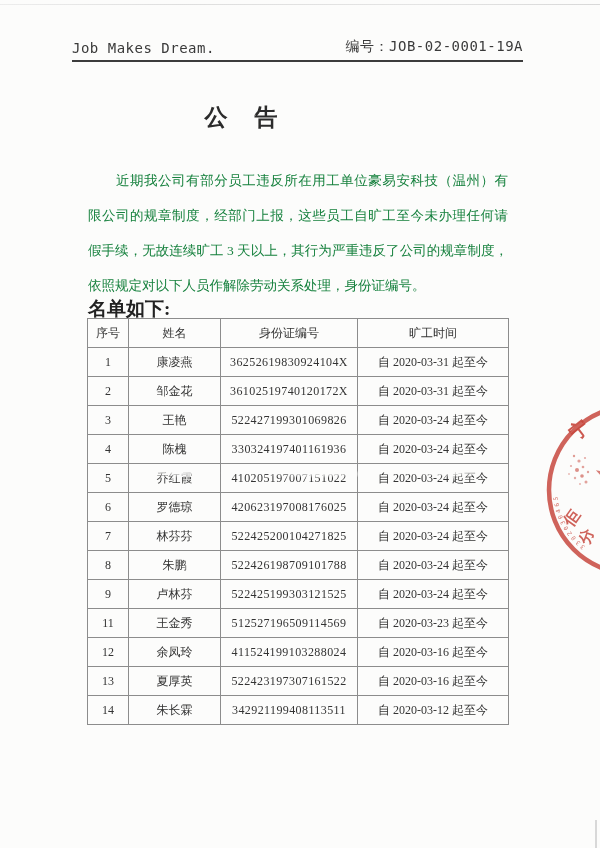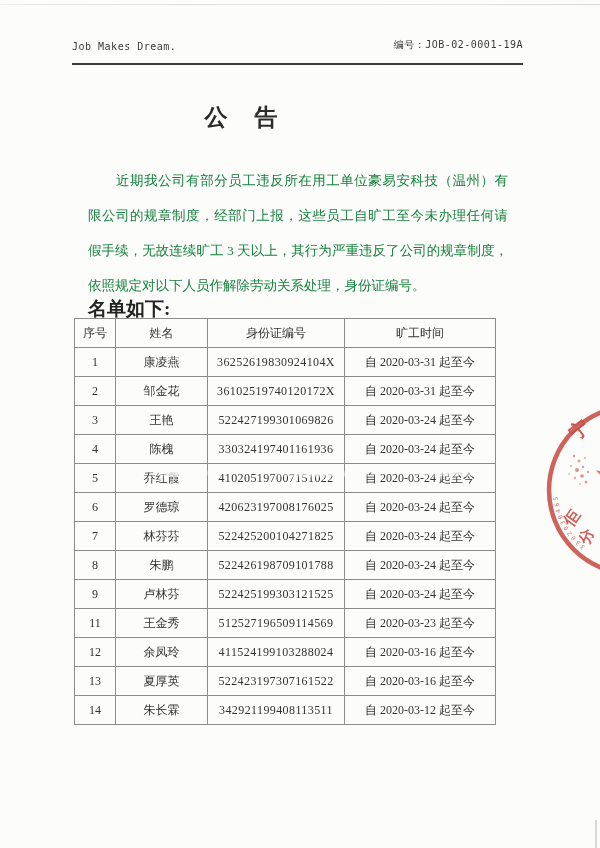--- a/index.html
+++ b/index.html
@@ -14,23 +14,23 @@
     background:linear-gradient(90deg,#e9e9e9,#d7d7d7 30%,#dedede 70%,#cfcfcf);
     opacity:.8;
   }
   .scan-right-streak{
     position:absolute;right:3px;top:820px;width:2px;height:28px;
     background:#c9c9c9;opacity:.7;
   }
   .doc-header{
     position:absolute;left:72px;top:38px;width:451px;
     display:flex;justify-content:space-between;align-items:flex-end;
-    padding-bottom:11px;border-bottom:2px solid #3c3c3c;
+    padding-bottom:4px;border-bottom:2px solid #3c3c3c;
     font-family:"DejaVu Sans Mono","Liberation Mono",monospace;
-    font-size:10px;color:#3a3a3a;letter-spacing:.5px;
+    font-size:14px;color:#3a3a3a;letter-spacing:.5px;
   }
   .doc-title{
     position:absolute;top:102px;left:0;width:484px;
     text-align:center;font-size:23px;font-weight:bold;color:#2b2b2b;
     letter-spacing:2px;
   }
   .body-paragraph{
     position:absolute;top:163px;left:88px;width:420px;
     font-size:13.5px;color:#15803d;
   }
@@ -38,21 +38,21 @@
     height:35px;line-height:35px;
     text-align:justify;text-align-last:justify;
     white-space:nowrap;overflow:hidden;
   }
   .para-line.last{text-align-last:left;}
   .list-label{
     position:absolute;top:296px;left:88px;
     font-size:19px;font-weight:bold;color:#222;
   }
   table.roster{
-    position:absolute;top:318px;left:74px;
+    position:absolute;top:318px;left:87px;
     border-collapse:collapse;table-layout:fixed;padding-left:44px;
   }
   table.roster th,table.roster td{
     border:1px solid #8c8c8c;height:28px;padding:0;
     text-align:center;vertical-align:middle;
     font-size:12px;font-weight:normal;color:#333;
   }
   td.cell-id{font-size:12.5px;letter-spacing:.4px;}
   td.cell-date{font-size:12px;}
   .row5-fade{

